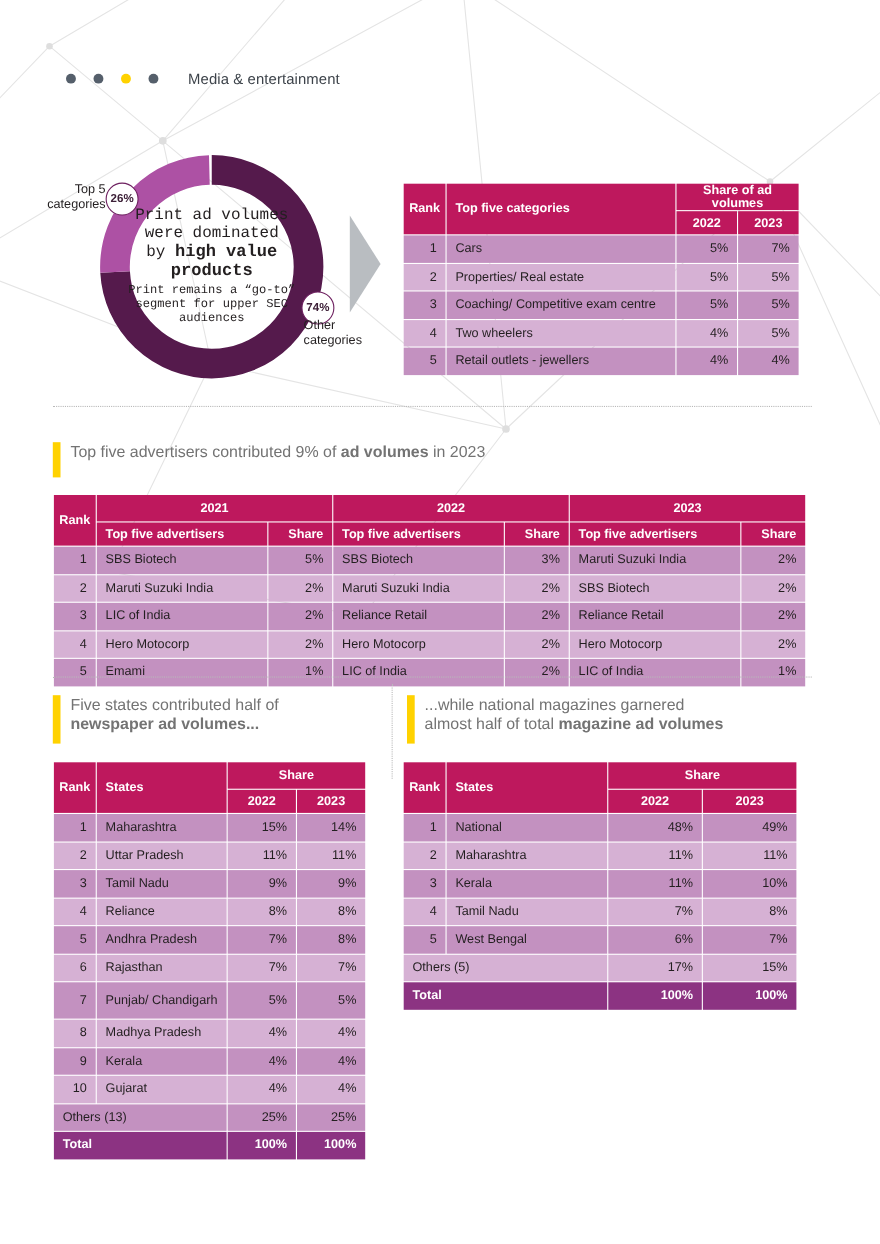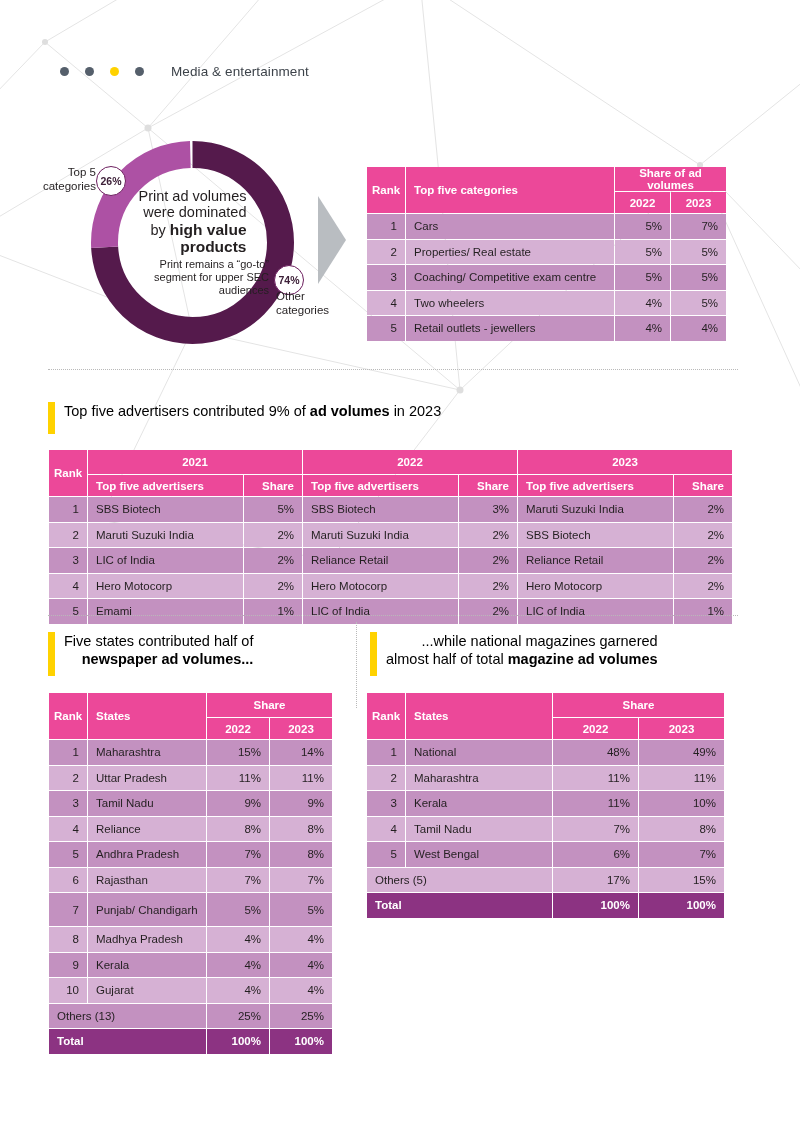--- a/index.html
+++ b/index.html
@@ -19,21 +19,21 @@
   .hdr .dot { width:9px; height:9px; border-radius:50%; background:#555f6b; display:block; }
   .hdr .dot.is-active { background:#ffd200; }
   .hdr .hdr-label { margin-left:11px; font-size:13.5px; color:#3d434a; letter-spacing:.1px; }
 
   
   .donut-wrap { position:absolute; left:90px; top:140px; width:205px; height:205px; }
   .donut-svg { position:absolute; left:0; top:0; }
   .donut-center {
     position:absolute; left:26px; top:26px; width:153px; height:153px;
     display:flex; flex-direction:column; align-items:center; justify-content:center;
-    text-align:right; line-height:1.14;
+    text-align:center; line-height:1.14;font-family:Liberation Mono, monospace;
   }
   .donut-center .l1 { font-size:14.5px; color:#231f20; }
   .donut-center .l1 b { font-weight:bold; font-size:15.5px; }
   .donut-center .l2 { font-size:11px; color:#231f20; line-height:1.2; margin-top:2px; }
 
   .badge {
     position:absolute; border-radius:50%; background:#ffffff;
     border:1.3px solid #6d1f5f; color:#3d2038;
     display:flex; align-items:center; justify-content:center;
     font-size:10.5px; font-weight:bold;
@@ -55,32 +55,32 @@
   .divider {
     position:absolute; height:0; border-top:1px dotted #b9b9b9;
   }
   .divider.d1 { left:48px; top:369px; width:690px; }
   .divider.d2 { left:48px; top:615px; width:690px; }
   .divider.v1 { left:356px; top:622px; width:0; height:86px; border-top:none; border-left:1px dotted #b9b9b9; }
 
   
   .sec-head { position:absolute; display:flex; gap:9px; }
   .sec-bar { width:7px; background:#ffd200; flex:0 0 7px; }
-  .sec-text .t1 { font-size:14.5px; color:#000000; line-height:1.25;text-align:right; }
+  .sec-text .t1 { font-size:14.5px; color:#737373; line-height:1.25; }
   .sec-text .t1 b { font-weight:bold; }
   .sec-text .t2 { font-size:10.5px; color:#231f20; margin-top:1px; }
 
   .sec-a { left:48px; top:402px; height:32px; }
   .sec-b { left:48px; top:632px; height:44px; }
   .sec-c { left:370px; top:632px; height:44px; }
 
   
   table { border-collapse:separate; border-spacing:1.5px; font-size:11.5px; }
   table td, table th { padding:0; }
-  .hd { background:#ec4899; color:#ffffff; font-weight:bold; text-align:center; vertical-align:middle; }
+  .hd { background:#be185d; color:#ffffff; font-weight:bold; text-align:center; vertical-align:middle; }
   .hd.l { text-align:left; padding-left:8px; }
   .hd.r { text-align:right; padding-right:8px; }
   .cell { color:#231f20; vertical-align:middle; }
   .cell.rank { text-align:right; padding-right:8px; }
   .cell.nm { text-align:left; padding-left:8px; }
   .cell.val { text-align:right; padding-right:8px; }
   .odd  { background:#c391c0; }
   .even { background:#d6b1d4; }
   .total { background:#8c3382; color:#ffffff; font-weight:bold; }
   .total.nm { text-align:left; padding-left:8px; }

